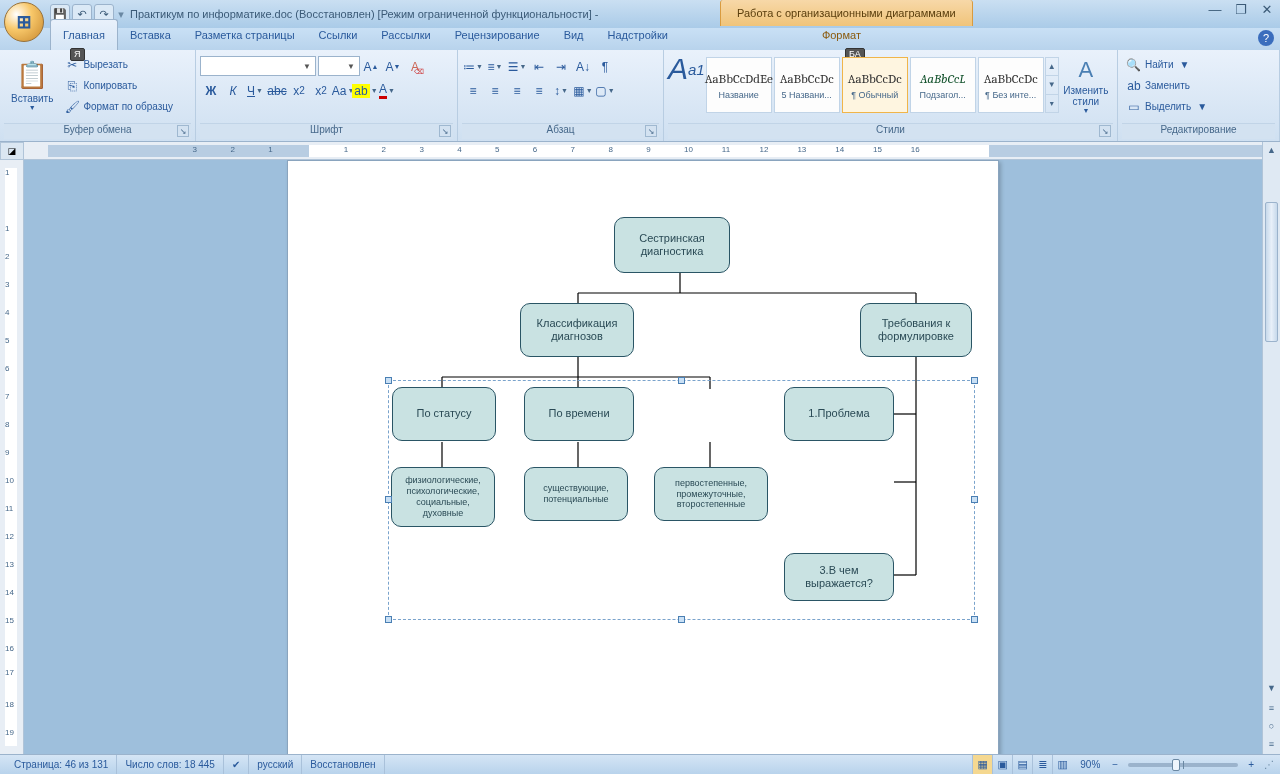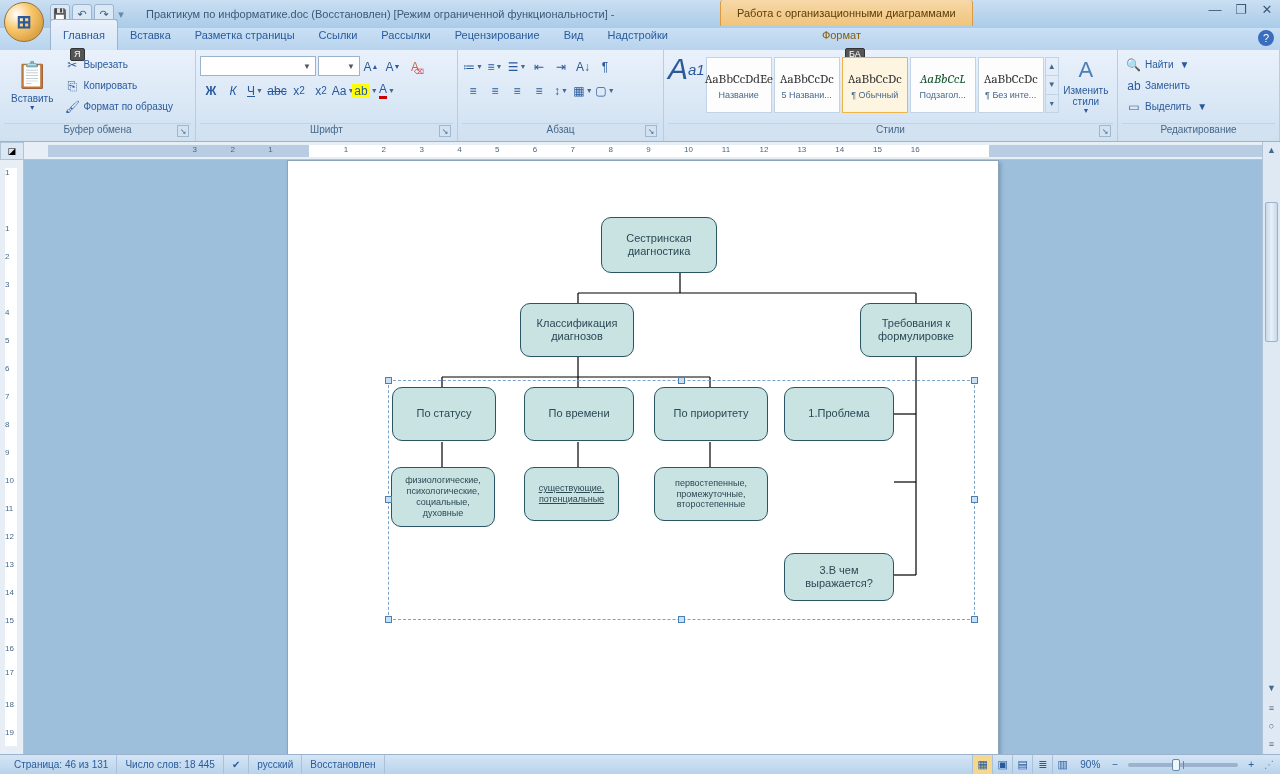--- a/index.html
+++ b/index.html
@@ -4,21 +4,21 @@
 <style>
 * { box-sizing: border-box; margin: 0; padding: 0; font-family: "Segoe UI", Tahoma, sans-serif; }
 body { background: #9ebfdc; overflow: hidden; width: 1280px; height: 774px; position: relative; }
 
 
 .titlebar { height: 28px; background: linear-gradient(#cadff2,#aacbe8); display: flex; align-items: center; font-size: 11px; color: #3b5a77; position: relative; }
 .office-btn { width: 40px; height: 40px; position: absolute; left: 4px; top: 2px; z-index: 50; background: radial-gradient(circle at 30% 30%, #fff, #f8c86a 40%, #c7872d); border-radius: 50%; border: 1px solid #97713a; display:flex; align-items:center; justify-content:center; font-size:18px; color:#2a5a9c; font-weight:bold;}
 .qat { margin-left: 50px; display: flex; align-items: center; gap: 2px; }
 .qat .q { width: 20px; height: 20px; background: #dbe9f6; border: 1px solid #9bb3cc; border-radius: 3px; display:flex; align-items:center; justify-content:center; font-size:11px;}
 .qat .sep { width:10px; text-align:center; color:#6a88a3;}
-.titlebar .doc-title { margin-left: 20px; }
+.titlebar .doc-title { margin-left: 4px; }
 .ctx-tab { position: absolute; left: 720px; top:0; height:26px; padding: 0 16px; background: linear-gradient(#f7d8a8,#f0c47a); border-left:1px solid #d99b3f; border-right:1px solid #d99b3f; color:#5a3e0d; font-size:11px; display:flex; align-items:center; border-radius: 3px 3px 0 0;}
 .win-controls { position:absolute; right:4px; top:2px; display:flex; gap:8px; }
 .win-controls span { color:#3b5a77; font-size:13px; cursor:pointer; width:18px; text-align:center;}
 
 
 .tabs { height: 22px; background: linear-gradient(#c9e0f5,#b8d3ec); display:flex; align-items:flex-end; padding-left: 50px; font-size:11px; position:relative;}
 .tab { padding: 9px 12px; color:#2a5a9c; cursor:pointer; }
 .tab.active { background: linear-gradient(#e9f1fb,#d6e6f6); border:1px solid #9bb3cc; border-bottom:none; border-radius:3px 3px 0 0; color:#2a5a9c;}
 .tab.ctx { color:#8a5a0d; }
 .key-tip { position:absolute; background:#555; color:#fff; font-size:9px; padding:0 3px; border-radius:2px; border:1px solid #333; line-height:11px;}
@@ -364,31 +364,30 @@
         <line x1="290" y1="281" x2="290" y2="306"></line>
         <line x1="422" y1="281" x2="422" y2="306"></line>
 
         <line x1="628" y1="196" x2="628" y2="414"></line>
         <line x1="606" y1="253" x2="628" y2="253"></line>
         <line x1="606" y1="321" x2="628" y2="321"></line>
         <line x1="606" y1="414" x2="628" y2="414"></line>
       </g>
     </svg>
 
-    <div class="node" style="left:313px; top:56px; width:116px; height:56px;">Сестринская диагностика</div>
+    <div class="node" style="left:326px; top:56px; width:116px; height:56px;">Сестринская диагностика</div>
 
     <div class="node" style="left:232px; top:142px; width:114px; height:54px;">Классификация диагнозов</div>
     <div class="node" style="left:572px; top:142px; width:112px; height:54px;">Требования к формулировке</div>
 
     <div class="node" style="left:104px; top:226px; width:104px; height:54px;">По статусу</div>
     <div class="node" style="left:236px; top:226px; width:110px; height:54px;">По времени</div>
-    <div class="node" style="left:366px; top:226px; width:114px; height:54px;">По приоритету</div>
 
     <div class="node small" style="left:103px; top:306px; width:104px; height:60px;">физиологические, психологические, социальные, духовные</div>
-    <div class="node small" style="left:236px; top:306px; width:95px; height:54px;text-decoration:underline;">существующие, потенциальные</div>
+    <div class="node small" style="left:236px; top:306px; width:104px; height:54px;">существующие, потенциальные</div>
     <div class="node small" style="left:366px; top:306px; width:114px; height:54px;">первостепенные, промежуточные, второстепенные</div>
 
     <div class="node" style="left:496px; top:226px; width:110px; height:54px;">1.Проблема</div>
     <div class="node" style="left:496px; top:392px; width:110px; height:48px;">3.В чем выражается?</div>
 
     <div class="selbox">
       <div class="handle" style="left:-4px; top:-4px;"></div>
       <div class="handle" style="right:-4px; top:-4px;"></div>
       <div class="handle" style="left:-4px; bottom:-4px;"></div>
       <div class="handle" style="right:-4px; bottom:-4px;"></div>

